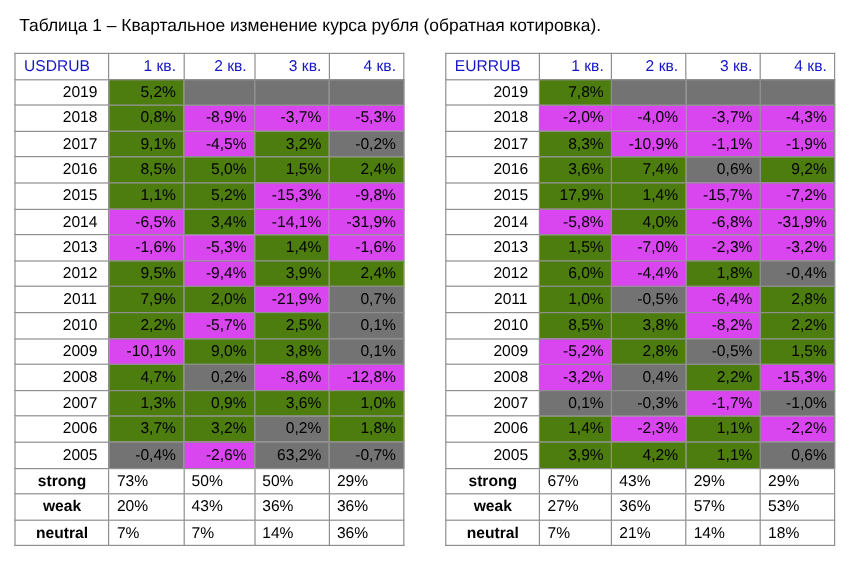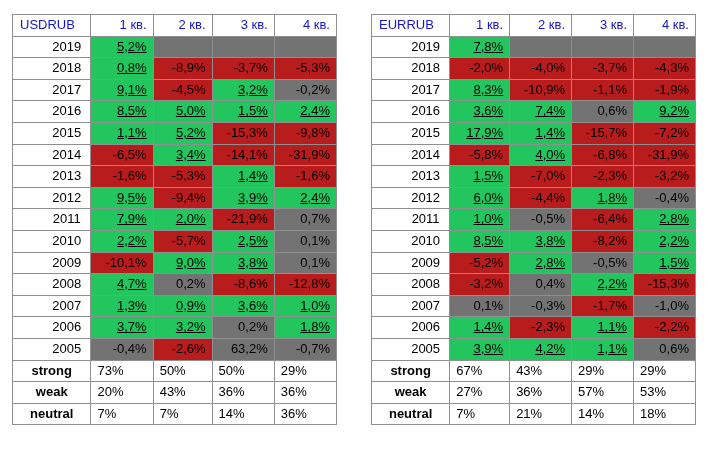--- a/index.html
+++ b/index.html
@@ -58,40 +58,41 @@
   }
   thead th.corner {
     text-align: left;
     padding-left: 7px;
   }
   tbody td.year {
     text-align: center;
     font-weight: normal;
     padding-left: 36px;
   }
-  .pos { background: #22c55e; text-decoration: underline; }
-  .neg { background: #b91c1c; margin-left: 12px; }
+  .pos { background: #4d7c0f; }
+  .neg { background: #d946ef; margin-left: 12px; }
   .neu { background: #737373; }
   tfoot td {
     font-weight: bold;
     text-align: right;
   }
   tfoot td.lbl {
     text-align: center;
     font-weight: bold;
   }
   tfoot td.pct {
     text-align: left;
   }
 </style>
 </head>
 <body>
 
 <div class="page">
 
+  <div class="caption">Таблица 1 – Квартальное изменение курса рубля (обратная котировка).</div>
 
   <div class="tables">
 
     <table class="q">
       <colgroup>
           <col class="c0">
           <col class="cq">
           <col class="cq">
           <col class="cq">
           <col class="cq">

